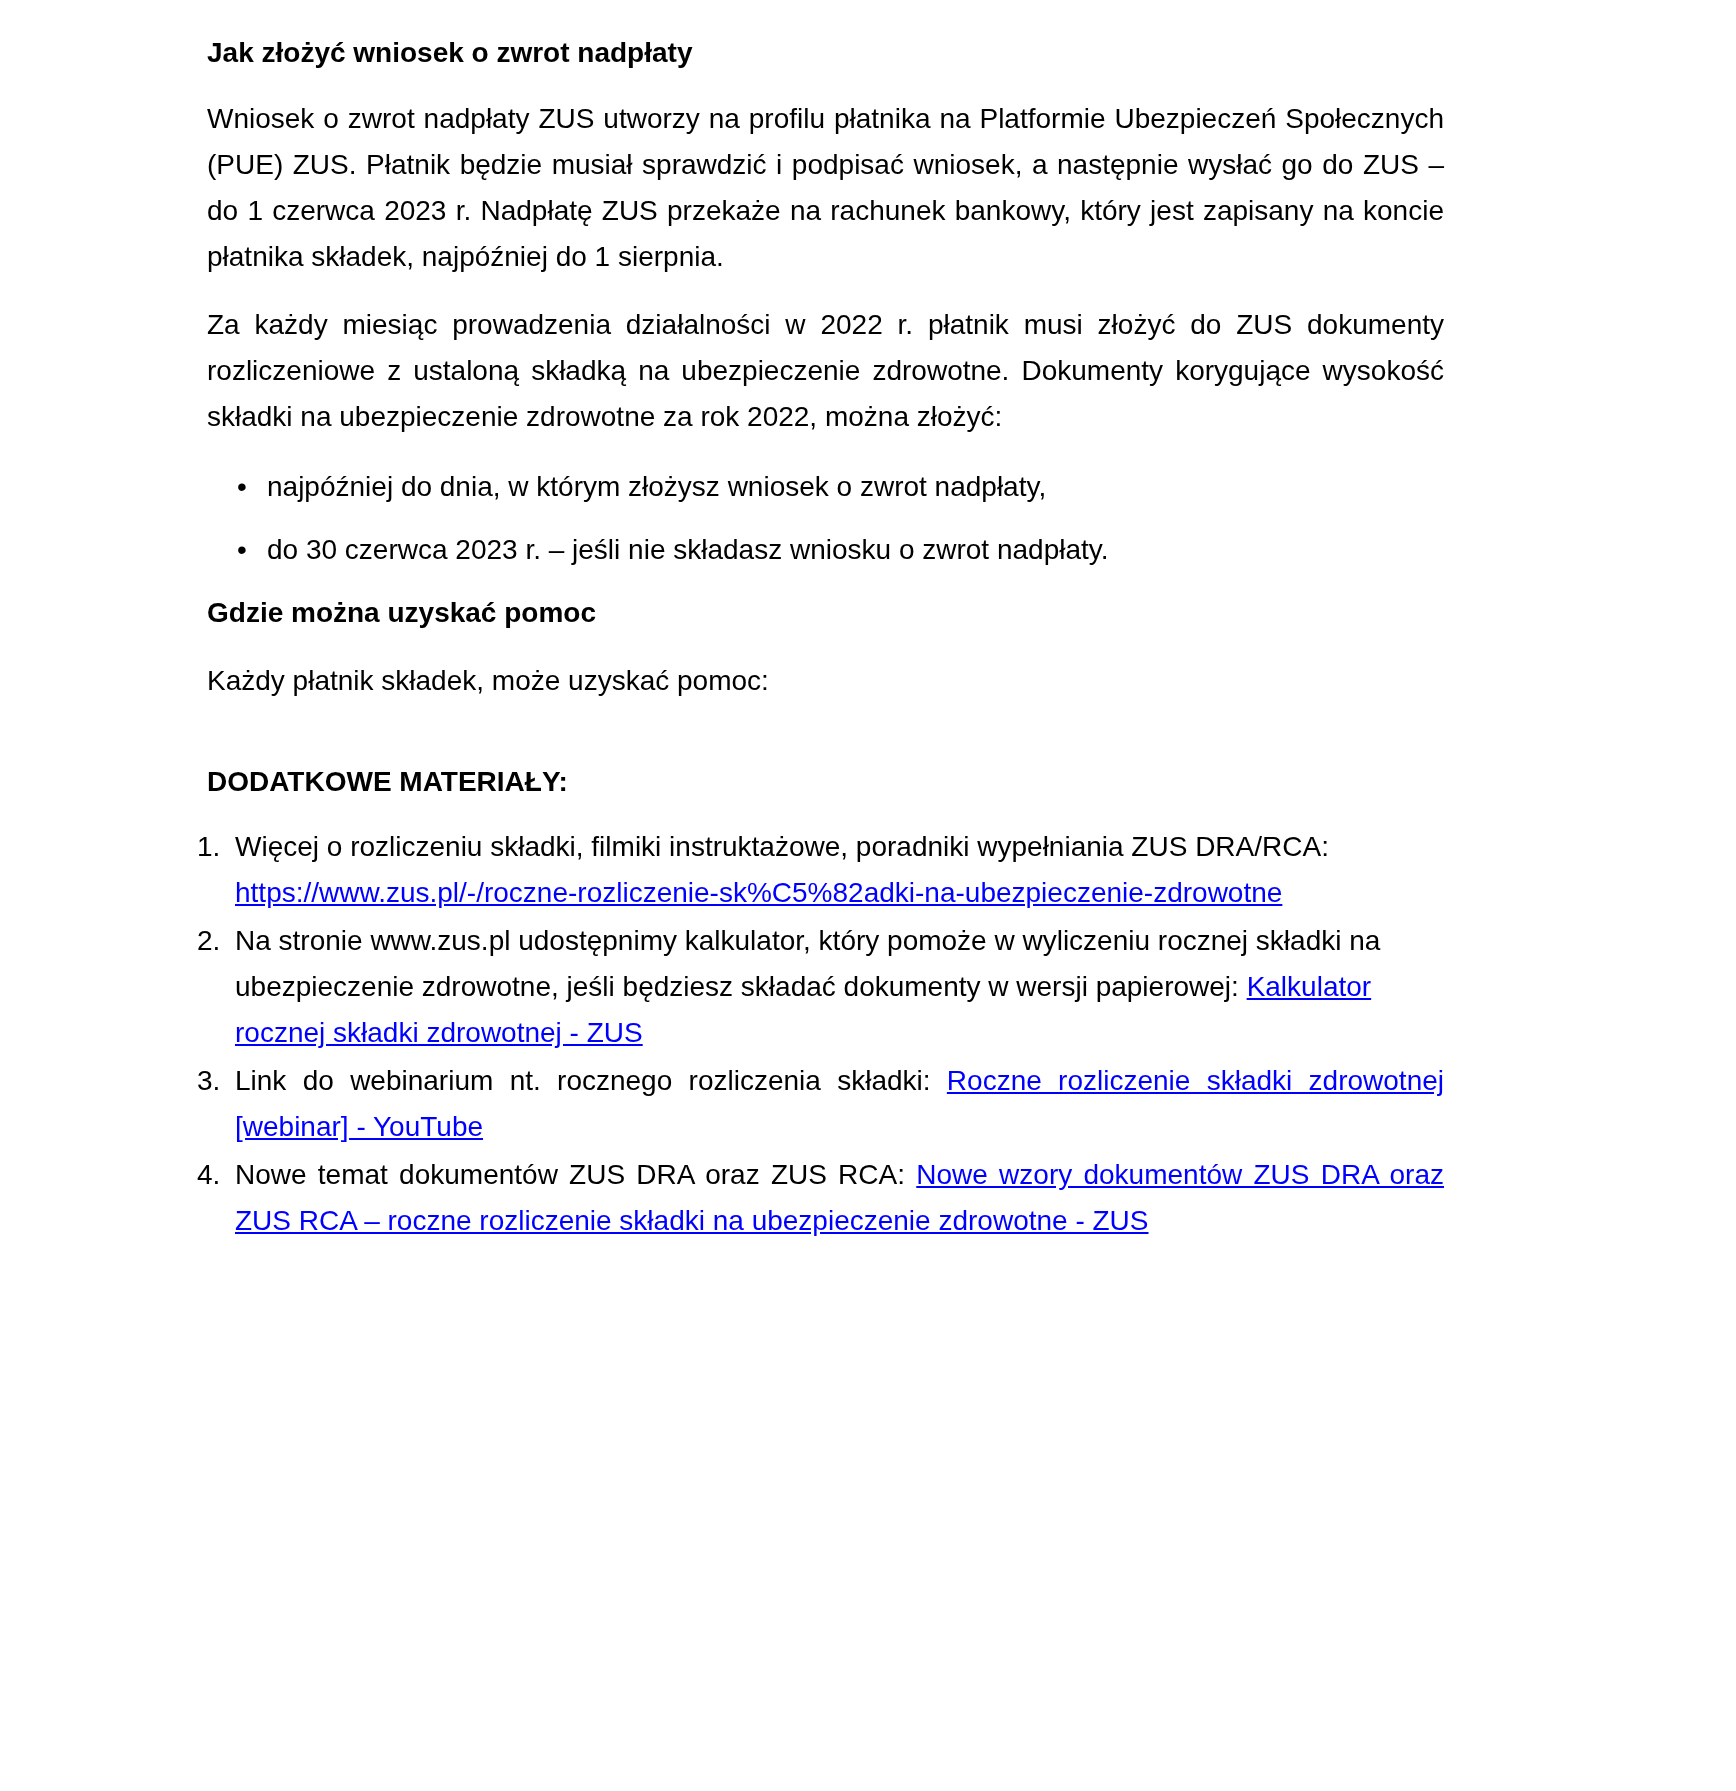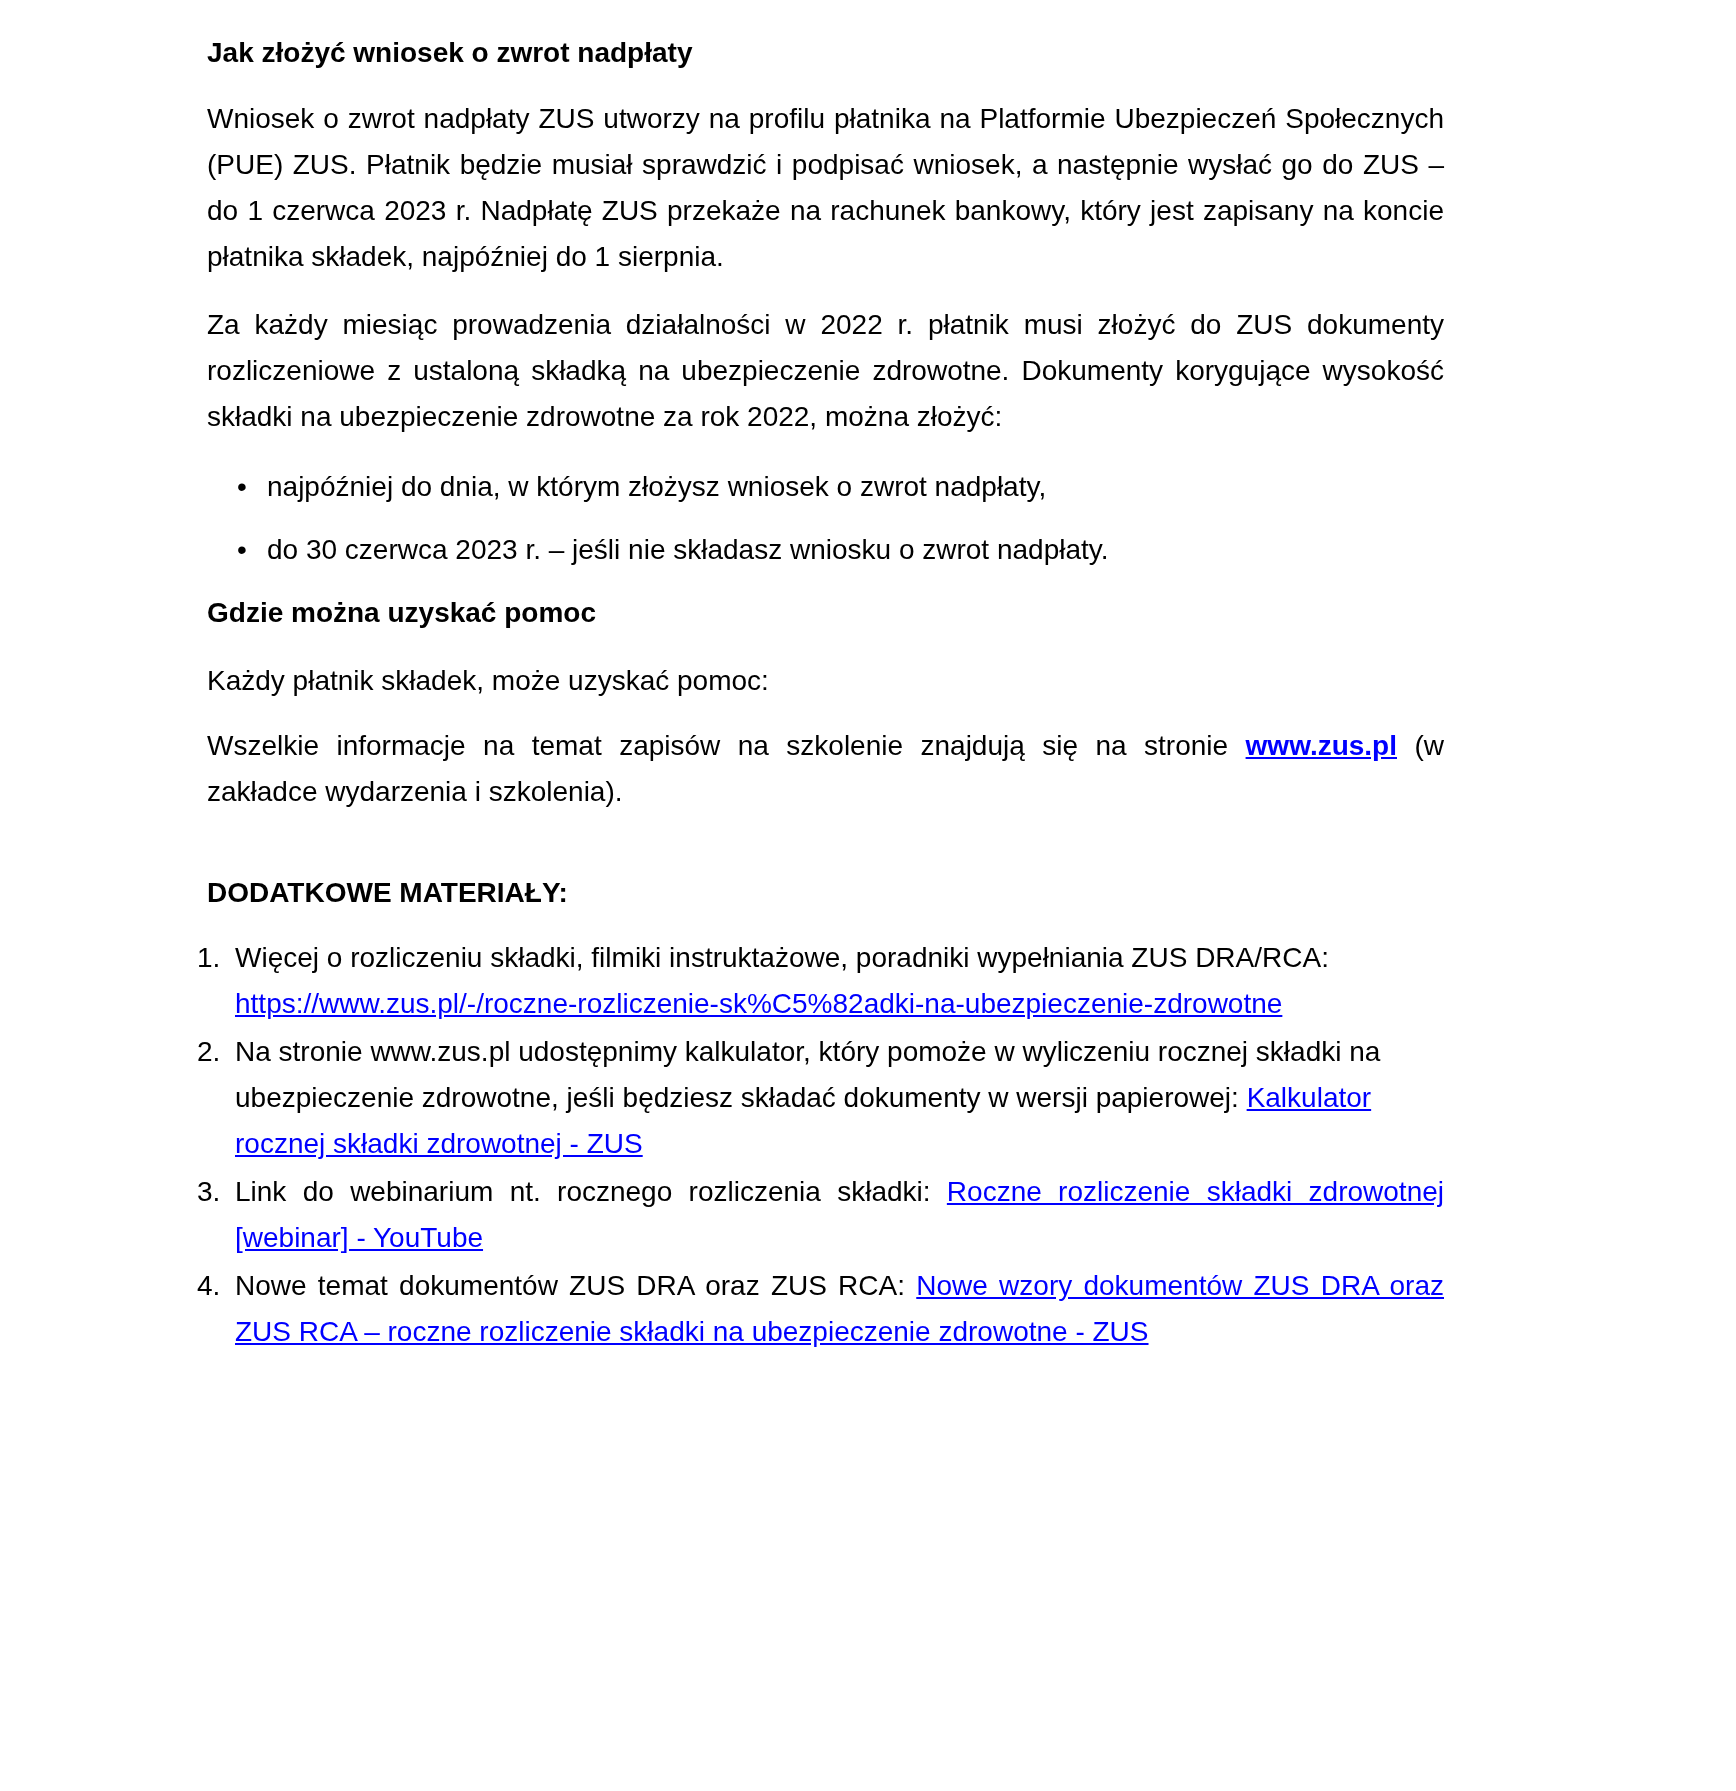--- a/index.html
+++ b/index.html
@@ -52,21 +52,20 @@
     <li class="t">najpóźniej do dnia, w którym złożysz wniosek o zwrot nadpłaty,</li>
     <li class="t">do 30 czerwca 2023 r. – jeśli nie składasz wniosku o zwrot nadpłaty.</li>
   </ul>
 
   <p class="t h mb18">Gdzie można uzyskać pomoc</p>
 
   <p class="t mb19">Każdy płatnik składek, może uzyskać pomoc:</p>
 
 
 
-  <p class="t justify"><span>Wszelkie informacje na temat zapisów na szkolenie znajdują się na stronie </span><a class="link bold" href="#">www.zus.pl</a><span> (w zakładce wydarzenia i szkolenia).</span></p>
 
   <p class="t h mt55 mb19">DODATKOWE MATERIAŁY:</p>
 
   <ol class="materials">
     <li class="t"><span class="num">1.</span><span>Więcej o rozliczeniu składki, filmiki instruktażowe, poradniki wypełniania ZUS DRA/RCA: </span><a class="link" href="#">https://www.zus.pl/-/roczne-rozliczenie-sk%C5%82adki-na-ubezpieczenie-zdrowotne</a></li>
     <li class="t"><span class="num">2.</span><span>Na stronie www.zus.pl udostępnimy kalkulator, który pomoże w wyliczeniu rocznej składki na ubezpieczenie zdrowotne, jeśli będziesz składać dokumenty w wersji papierowej: </span><a class="link" href="#">Kalkulator rocznej składki zdrowotnej - ZUS</a></li>
     <li class="t justify"><span class="num">3.</span><span>Link do webinarium nt. rocznego rozliczenia składki: </span><a class="link" href="#">Roczne rozliczenie składki zdrowotnej [webinar] - YouTube</a></li>
     <li class="t justify"><span class="num">4.</span><span>Nowe temat dokumentów ZUS DRA oraz ZUS RCA: </span><a class="link" href="#">Nowe wzory dokumentów ZUS DRA oraz ZUS RCA – roczne rozliczenie składki na ubezpieczenie zdrowotne - ZUS</a></li>
   </ol>
 

